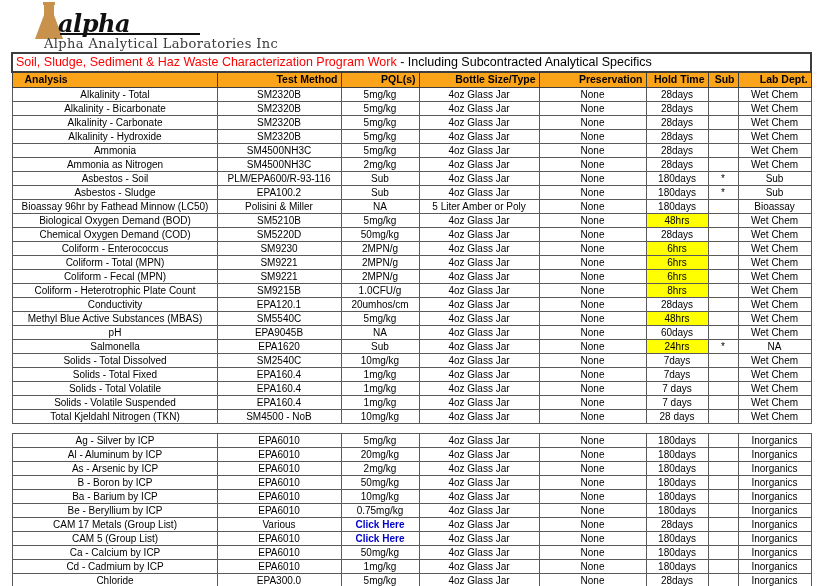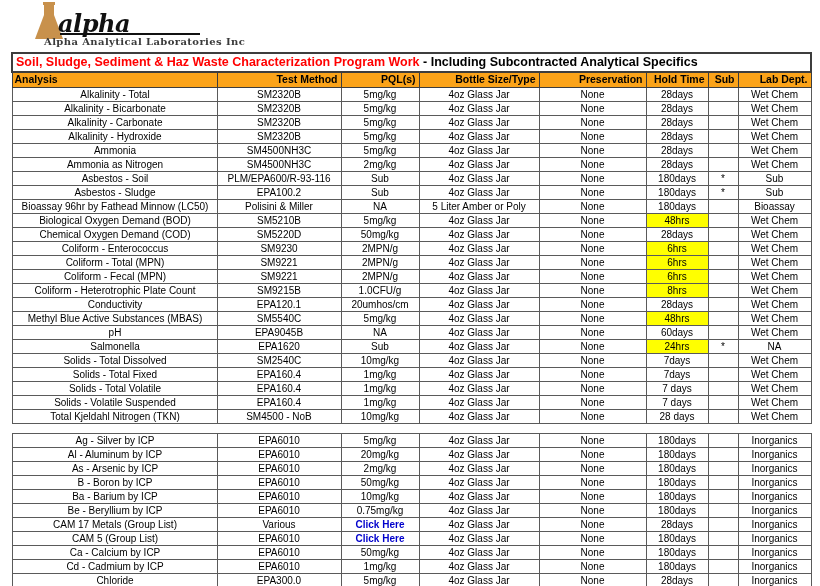--- a/index.html
+++ b/index.html
@@ -29,21 +29,21 @@
     font-size: 24px; color: #111; letter-spacing: -0.5px;
     line-height: 1;
   }
   .logo-rule {
     position: absolute; left: 32px; top: 33px;
     width: 140px; height: 2px; background: #111;
   }
   .logo-sub {
     position: absolute; left: 16px; top: 36px;
     font-family: "DejaVu Serif", serif;
-    font-weight: bold; font-size: 10px; color: #3a3a3a;
+    font-weight: normal; font-size: 13px; color: #3a3a3a;
     letter-spacing: 0.4px; white-space: nowrap;
   }
 
   
   .sheet {
     position: absolute; left: 11px; top: 52px;
     width: 799px;
     border-collapse: collapse;
     table-layout: fixed;
     font-size: 10px;
@@ -59,36 +59,36 @@
     font-weight: normal;
     vertical-align: middle;
   }
 
   
   tr.title-row td {
     background: #ffffff;
     border: 2px solid #3d3d3d;
     height: 19px;
     font-size: 12.5px;
-    font-weight: bold;
+    font-weight: normal;
     text-align: left;
   }
   .title-main { color: #ff0000; }
   .title-sub  { color: #000000; }
 
   
   tr.head-row th {
     background: #fba319;
     border: 1px solid #3d3d3d;
     height: 15px;
     font-weight: bold;
     font-size: 10.5px;
     text-align: right;
   }
-  tr.head-row th.left { text-align: left; padding-left: 2px; }
+  tr.head-row th.left { text-align: left; padding-left: 12px; }
 
   
   td.c-analysis { text-align: center; padding-left: 4px; }
   td.c-center   { text-align: center; }
   td.hl         { background: #ffff00; text-align: center; font-weight: normal; }
   td.link       { color: #0000cc; font-weight: bold; text-align: center; }
   td.sub-mark   { text-align: center; }
 
   tr.spacer td {
     height: 10px;

